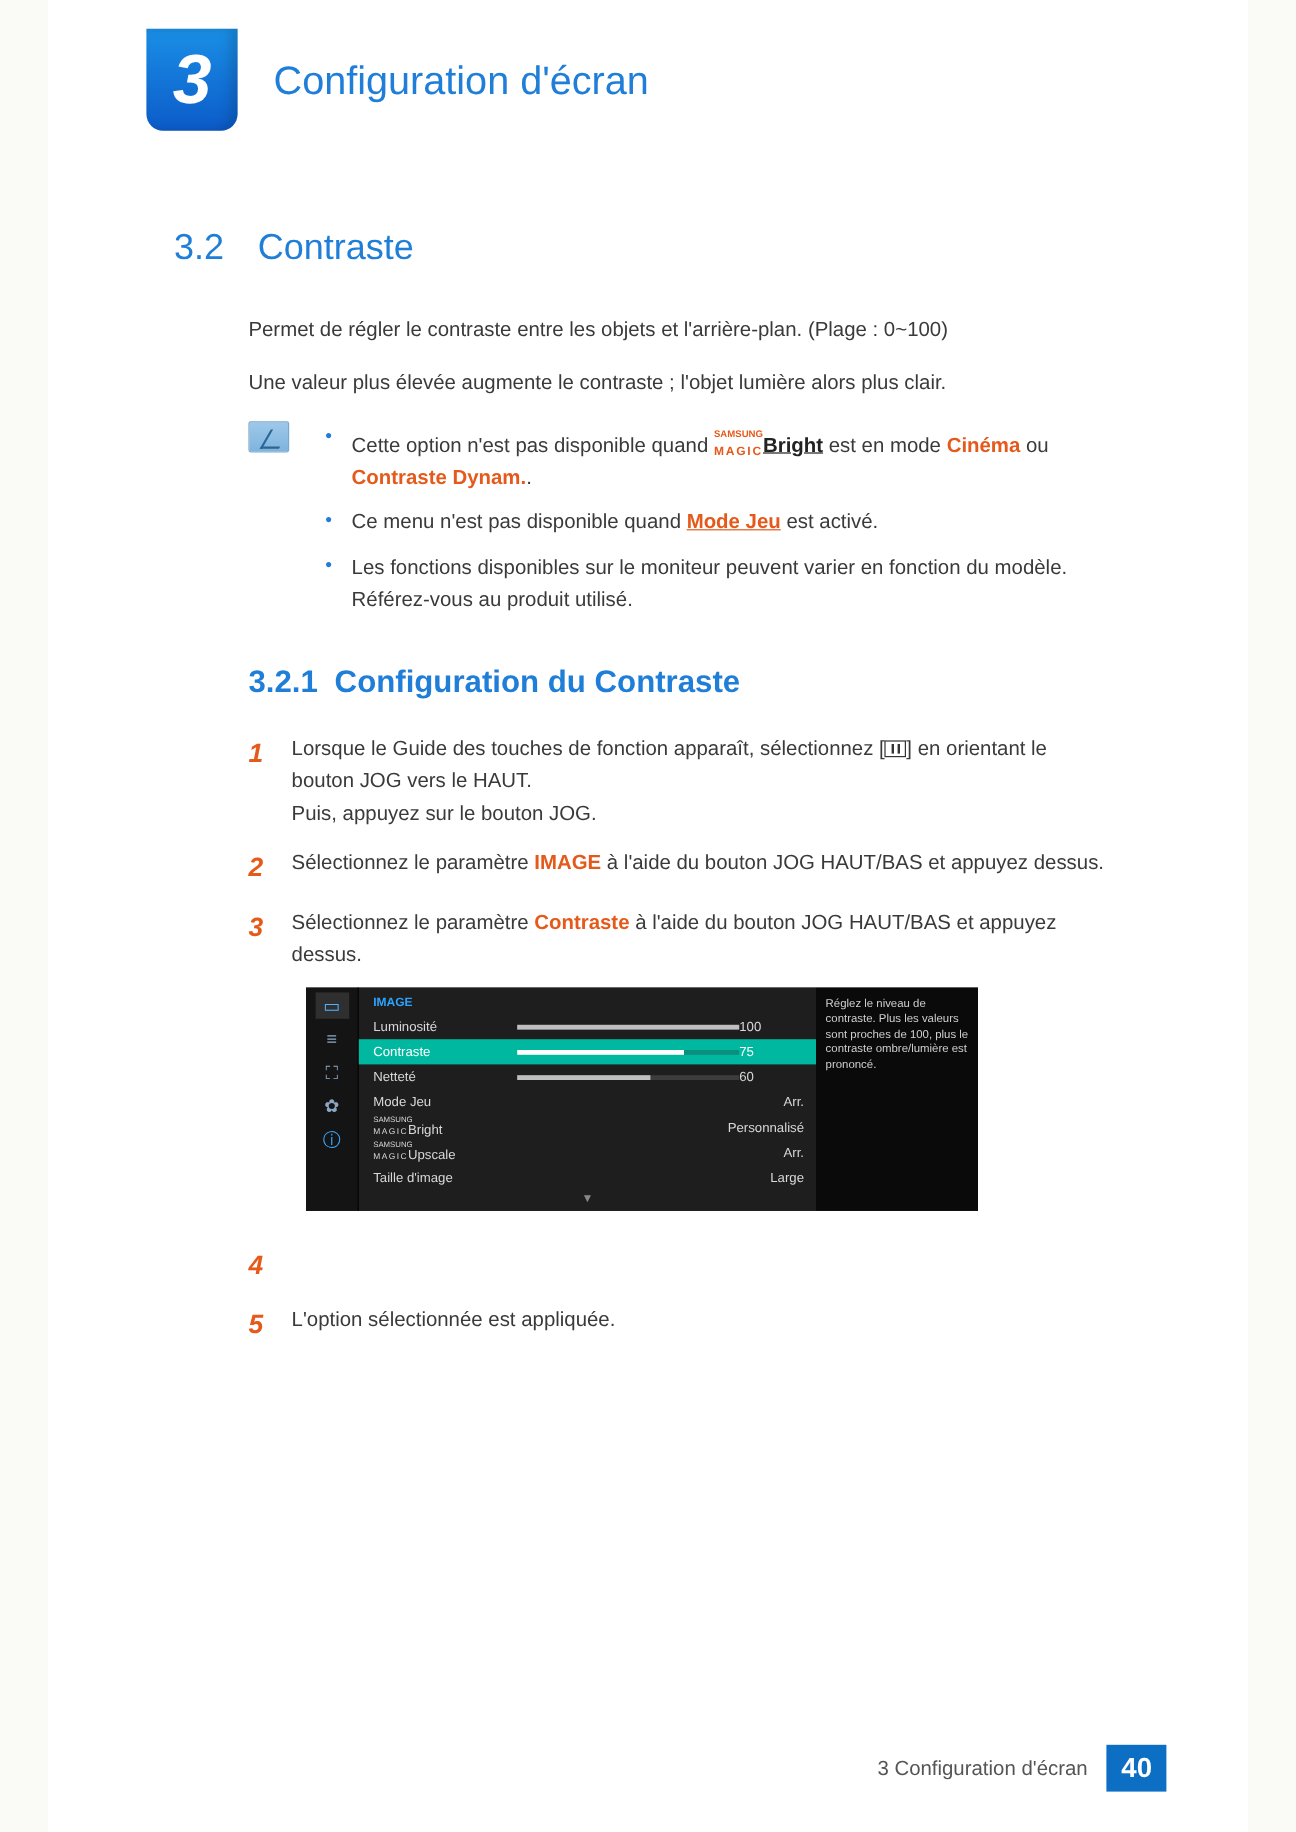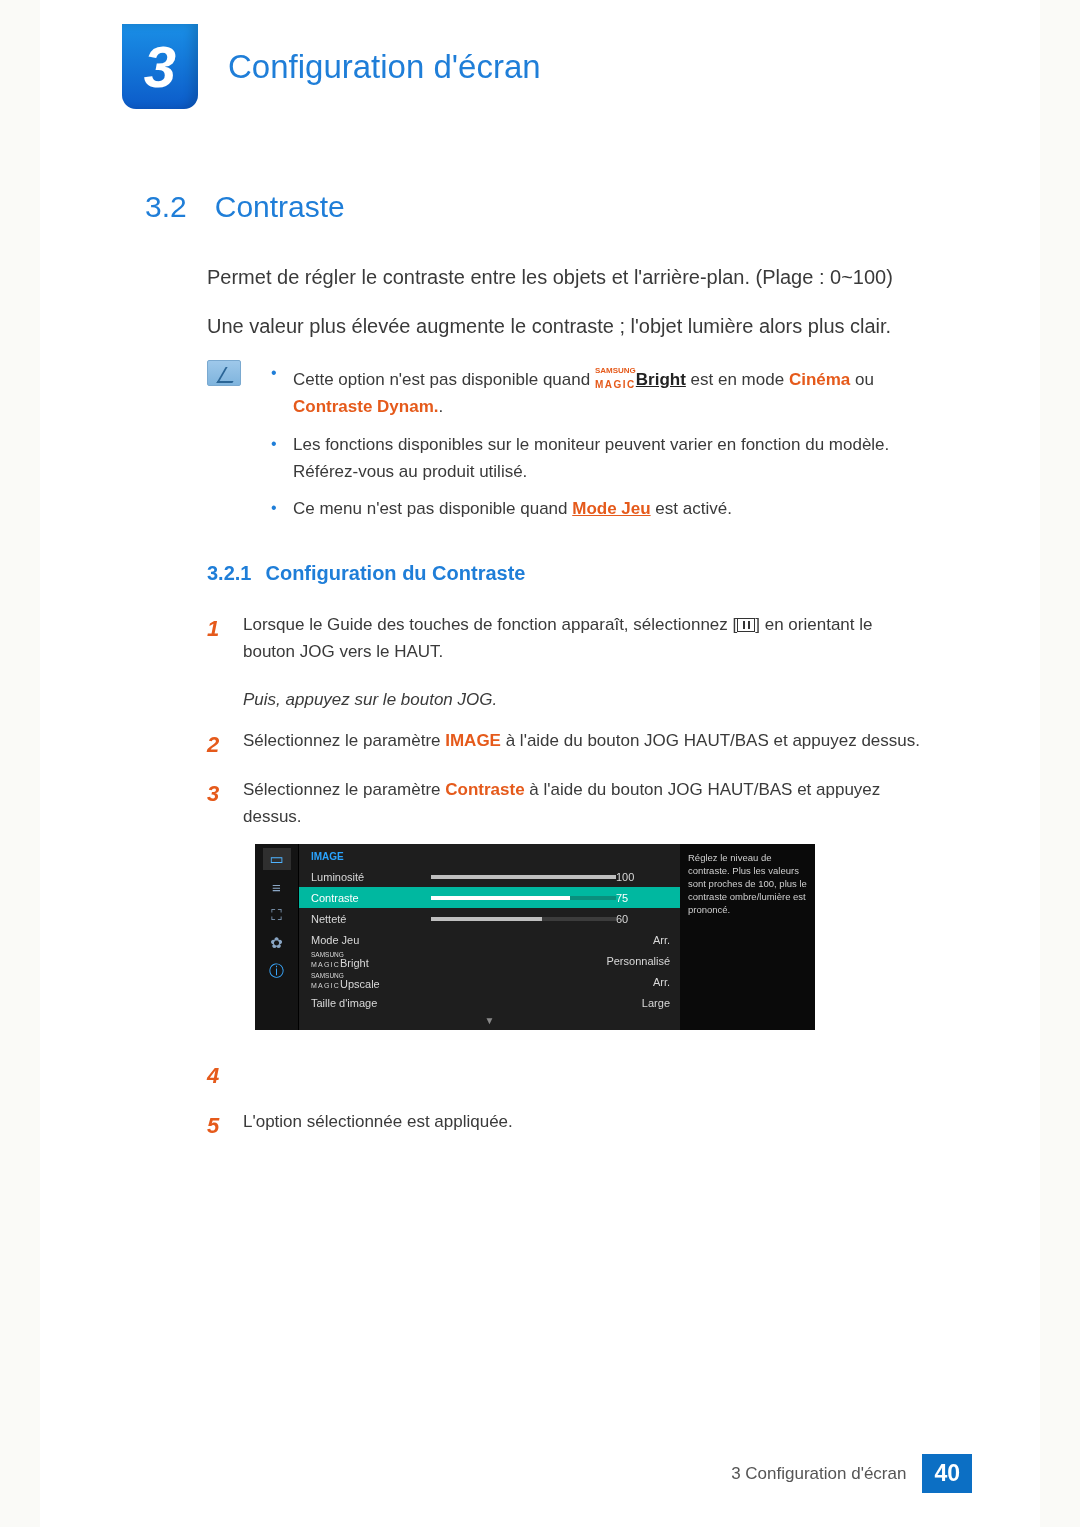--- a/index.html
+++ b/index.html
@@ -45,21 +45,21 @@
     color: #1f7ed8;
     font-size: 33px;
     font-weight: 500;
   }
   .content {
     padding: 190px 115px 20px 105px;
   }
   .h2-row { display: flex; align-items: flex-start; gap: 28px; margin-bottom: 38px; }
   .h2-num { color: #1f7ed8; font-size: 30px; font-weight: 500; }
   .h2-text { color: #1f7ed8; font-size: 30px; font-weight: 500; }
-  .body-text { font-size: 20px; color: #3a3a3a; line-height: 1.55; margin-bottom: 18px; padding-left: 62px; }
+  .body-text { font-size: 17px; color: #3a3a3a; line-height: 1.55; margin-bottom: 18px; padding-left: 62px; }
   .note-block { display: flex; gap: 30px; padding-left: 62px; margin: 14px 0 30px 0; }
   .note-icon {
     width: 34px; height: 26px; flex-shrink: 0;
     background: linear-gradient(#9ec8ea,#7fb4dd);
     border: 1px solid #7aa9d0;
     border-radius: 2px;
     position: relative;
   }
   .note-icon::after {
     content: "";
@@ -72,25 +72,25 @@
   }
   .note-ul { list-style: none; font-size: 17px; color: #3a3a3a; line-height: 1.6; }
   .note-ul li { position: relative; padding-left: 22px; margin-bottom: 10px; }
   .note-ul li::before { content: "•"; color: #1f7ed8; position: absolute; left: 0; top: 0; font-size: 16px; }
   .bold-orange { color: #e55a1b; font-weight: bold; }
   .bold-black { font-weight: bold; color: #222; }
   .underline { text-decoration: underline; }
   .magic { font-size: 10px; font-weight: bold; letter-spacing: 1.5px; vertical-align: baseline; }
   .samsung-sm { font-size: 8px; font-weight: bold; color: #e55a1b; display: inline-block; line-height: 0.9; }
   .h3-row { display: flex; align-items: baseline; gap: 14px; padding-left: 62px; margin-bottom: 26px; }
-  .h3-num, .h3-text { color: #1f7ed8; font-size: 20px; font-weight: 600; }
+  .h3-num, .h3-text { color: #1f7ed8; font-size: 26px; font-weight: 600; }
   .step { display: flex; gap: 18px; padding-left: 62px; font-size: 17px; color: #3a3a3a; line-height: 1.6; margin-bottom: 14px; }
   .step-num { color: #e55a1b; font-size: 22px; font-style: italic; font-weight: 600; min-width: 18px; }
   .step-body { flex: 1; }
-  .step-body p + p { margin-top: 20px; font-style: italic; }
+  .step-body p + p { margin-top: 0; }
   .inline-ico {
     display: inline-block;
     width: 18px; height: 14px;
     border: 1.5px solid #333;
     vertical-align: -2px;
     position: relative;
   }
   .inline-ico::before, .inline-ico::after {
     content: "";
     position: absolute;
@@ -184,24 +184,24 @@
 
     <p class="body-text">Permet de régler le contraste entre les objets et l'arrière-plan. (Plage : 0~100)</p>
     <p class="body-text">Une valeur plus élevée augmente le contraste ; l'objet lumière alors plus clair.</p>
 
     <div class="note-block">
       <div class="note-icon"></div>
       <ul class="note-ul">
         <li>
           <span>Cette option n'est pas disponible quand </span><span style="display:inline-block; vertical-align:-3px; line-height:0.9;"><span class="samsung-sm">SAMSUNG</span><br><span class="magic" style="color:#e55a1b;">MAGIC</span></span><span class="bold-black underline">Bright</span><span> est en mode </span><span class="bold-orange">Cinéma</span><span> ou </span><span class="bold-orange">Contraste Dynam.</span><span>.</span>
         </li>
-        <li>Les fonctions disponibles sur le moniteur peuvent varier en fonction du modèle. Référez-vous au produit utilisé.</li>
         <li>
           <span>Ce menu n'est pas disponible quand </span><span class="bold-orange underline">Mode Jeu</span><span> est activé.</span>
         </li>
+        <li>Les fonctions disponibles sur le moniteur peuvent varier en fonction du modèle. Référez-vous au produit utilisé.</li>
       </ul>
     </div>
 
     <div class="h3-row">
       <span class="h3-num">3.2.1</span>
       <span class="h3-text">Configuration du Contraste</span>
     </div>
 
     <div class="step">
       <div class="step-num">1</div>

